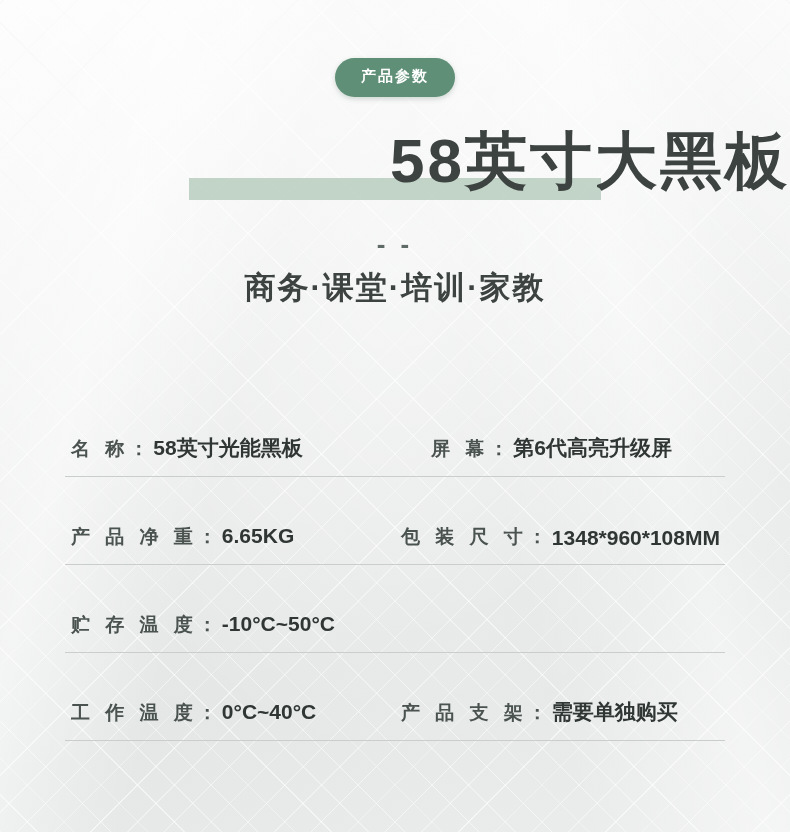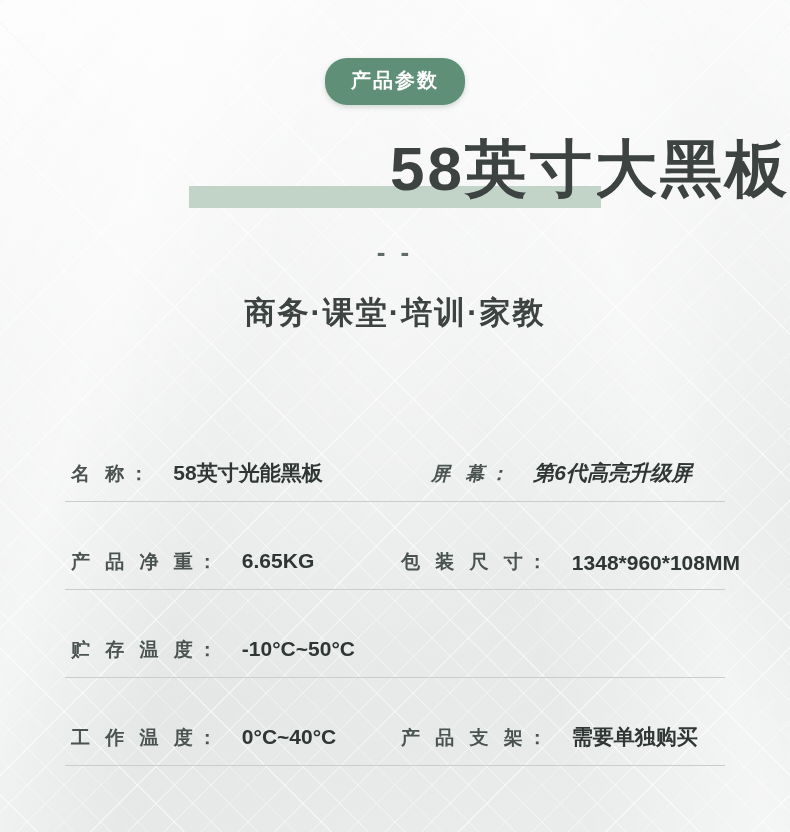--- a/index.html
+++ b/index.html
@@ -58,21 +58,21 @@
 
   
   .badge-row {
     text-align: center;
     padding-top: 58px;
   }
   .badge {
     display: inline-block;
     background: #5f8f76;
     color: #ffffff;
-    font-size: 20px;
+    font-size: 15px;
     font-weight: bold;
     letter-spacing: 2px;
     padding: 9px 26px 11px;
     border-radius: 22px;
     box-shadow: 0 2px 5px rgba(80,110,95,0.25);
   }
 
   .title-wrap {
     position: relative;
     text-align: right;
@@ -105,21 +105,21 @@
     margin-top: 30px;
     color: #5f6b66;
     font-size: 26px;
     font-weight: bold;
     letter-spacing: 4px;
     line-height: 14px;
   }
 
   .subtitle {
     text-align: center;
-    margin-top: 33px;
+    margin-top: 16px;
     font-size: 31px;
     font-weight: bold;
     color: #3c4340;
     letter-spacing: 2px;
   }
 
   
   .spec-table {
     margin: 80px auto 0;
     width: 660px;
@@ -153,25 +153,25 @@
     font-size: 19px;
     font-weight: bold;
     color: #4a5350;
     letter-spacing: 5px;
     white-space: nowrap;
   }
   .v {
     font-size: 21px;
     font-weight: bold;
     color: #2f3633;
-    margin-left: 20px;
+    margin-left: 0;
     white-space: nowrap;
   }
   .r1 .cell-left { width: 360px; }
-  .r1 .cell-right { width: 300px; font-style: italic; }
+  .r1 .cell-right { width: 300px; }
   .r2 .cell-left { width: 330px; }
   .r2 .cell-right { width: 330px; }
   .r3 .cell-left { width: 330px; }
   .r3 .cell-right { width: 330px; align-items: flex-end; }
   .r4 .cell-left { width: 330px; }
   .r4 .cell-right { width: 330px; }
   .r5 .cell-left { width: 330px; }
   .r5 .cell-right { width: 330px; }
 </style>
 </head>

